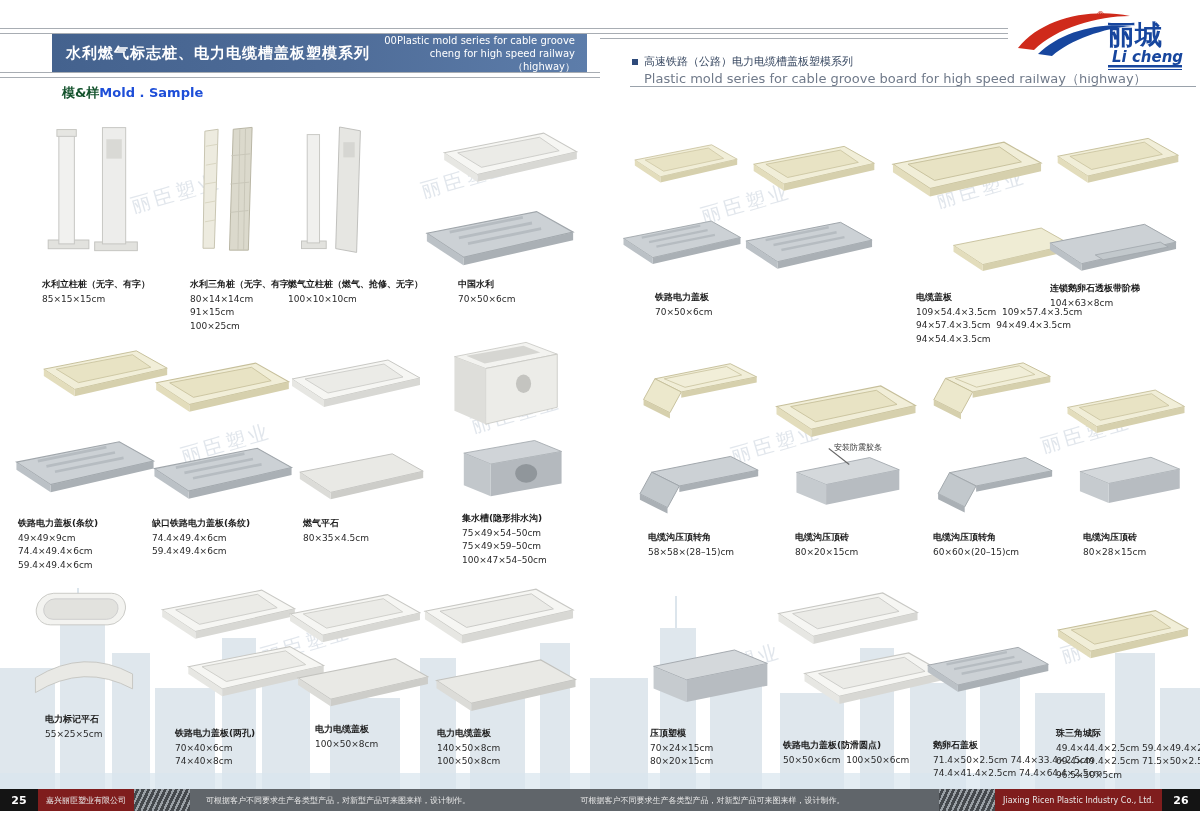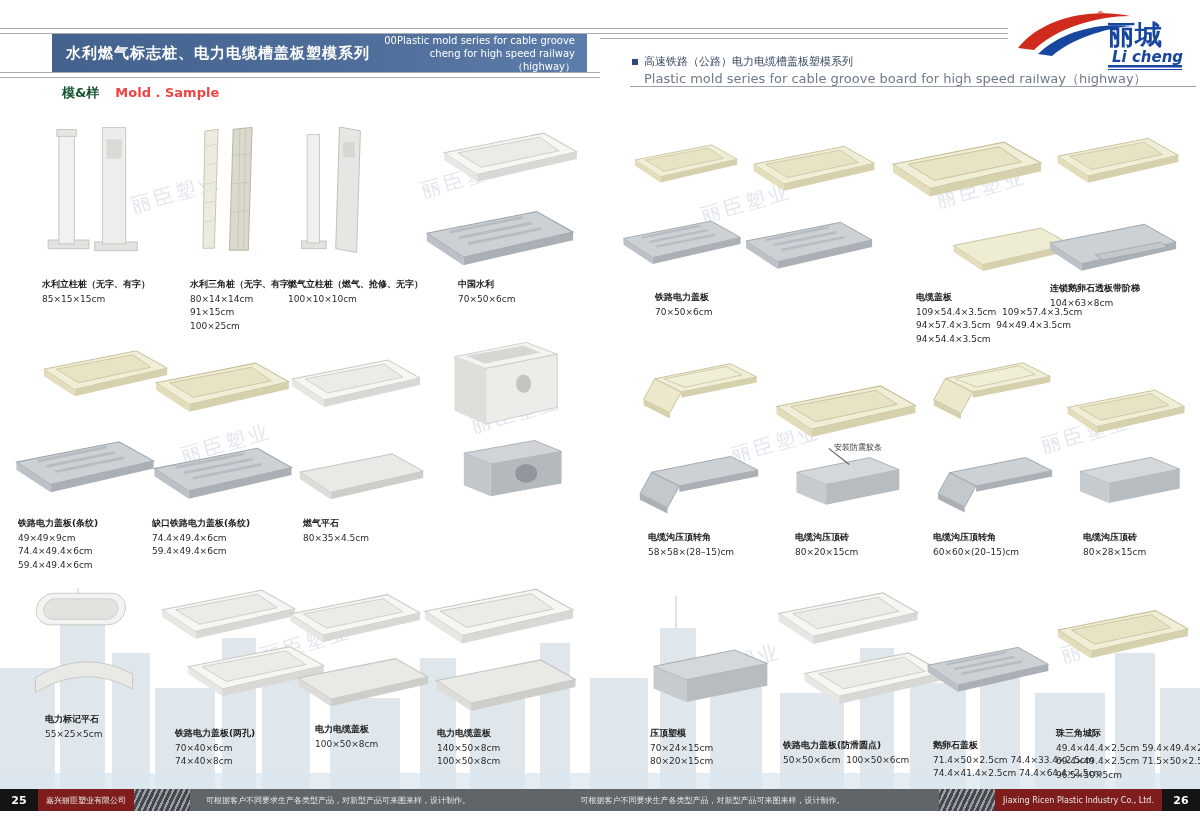--- a/index.html
+++ b/index.html
@@ -9,21 +9,21 @@
   .stripes{background:repeating-linear-gradient(180deg,#a8adb3 0 1px,transparent 1px 5px)}
   .band{background:linear-gradient(90deg,#44628e 0%,#4f6d99 55%,#5d7daa 100%);color:#fff;
         display:flex;align-items:center;z-index:4}
   .band .cn{font-size:15px;font-weight:bold;letter-spacing:1px;padding-left:14px;white-space:nowrap}
   .band .en{font-size:10px;line-height:1.3;margin-left:auto;padding-right:12px;text-align:right}
   .sub-cn{font-size:11px;font-weight:normal;color:#3a4a63;white-space:nowrap}
   .sub-en{font-size:13px;color:#707a8a;white-space:nowrap}
   .rule{border-top:1px solid #9aa2ab}
   .section-label{font-size:13px;font-weight:bold;z-index:4}
   .section-label .red{color:#14532d}
-  .section-label .navy{color:#ef4444;margin-left:16px}
+  .section-label .navy{color:#1d4ed8;margin-left:0}
   .bullet{width:6px;height:6px;background:#2e4a7a}
   .cap{position:absolute;font-size:9px;color:#2a2a2a;line-height:1.5;z-index:3}
   .cap .nm{font-weight:bold;margin-bottom:1px;color:#1c1c1c}
   .cap .dims div{white-space:pre}
   .ph{position:absolute;z-index:2}
   .wm{position:absolute;font-size:20px;color:rgba(140,158,180,0.26);transform:rotate(-16deg);
       z-index:1;letter-spacing:3px;white-space:nowrap}
   .city{position:absolute;left:0;top:548px;width:1200px;height:242px;z-index:0}
   .anno{position:absolute;font-size:8px;color:#333;z-index:3}
   .anno-line{position:absolute;width:26px;height:1px;background:#666;transform:rotate(38deg);z-index:3}
@@ -390,20 +390,28 @@
         <div>74.4×49.4×6cm</div>
         <div>59.4×49.4×6cm</div>
       </div>
   </div>
   <div class="cap" style="left:303px;top:517px">
     <div class="nm">燃气平石</div>
     <div class="dims">
         <div>80×35×4.5cm</div>
       </div>
   </div>
+  <div class="cap" style="left:462px;top:512px">
+    <div class="nm">集水槽(隐形排水沟)</div>
+    <div class="dims">
+        <div>75×49×54–50cm</div>
+        <div>75×49×59–50cm</div>
+        <div>100×47×54–50cm</div>
+      </div>
+  </div>
   <div class="cap" style="left:45px;top:713px">
     <div class="nm">电力标记平石</div>
     <div class="dims">
         <div>55×25×5cm</div>
       </div>
   </div>
   <div class="cap" style="left:175px;top:727px">
     <div class="nm">铁路电力盖板(两孔)</div>
     <div class="dims">
         <div>70×40×6cm</div>

